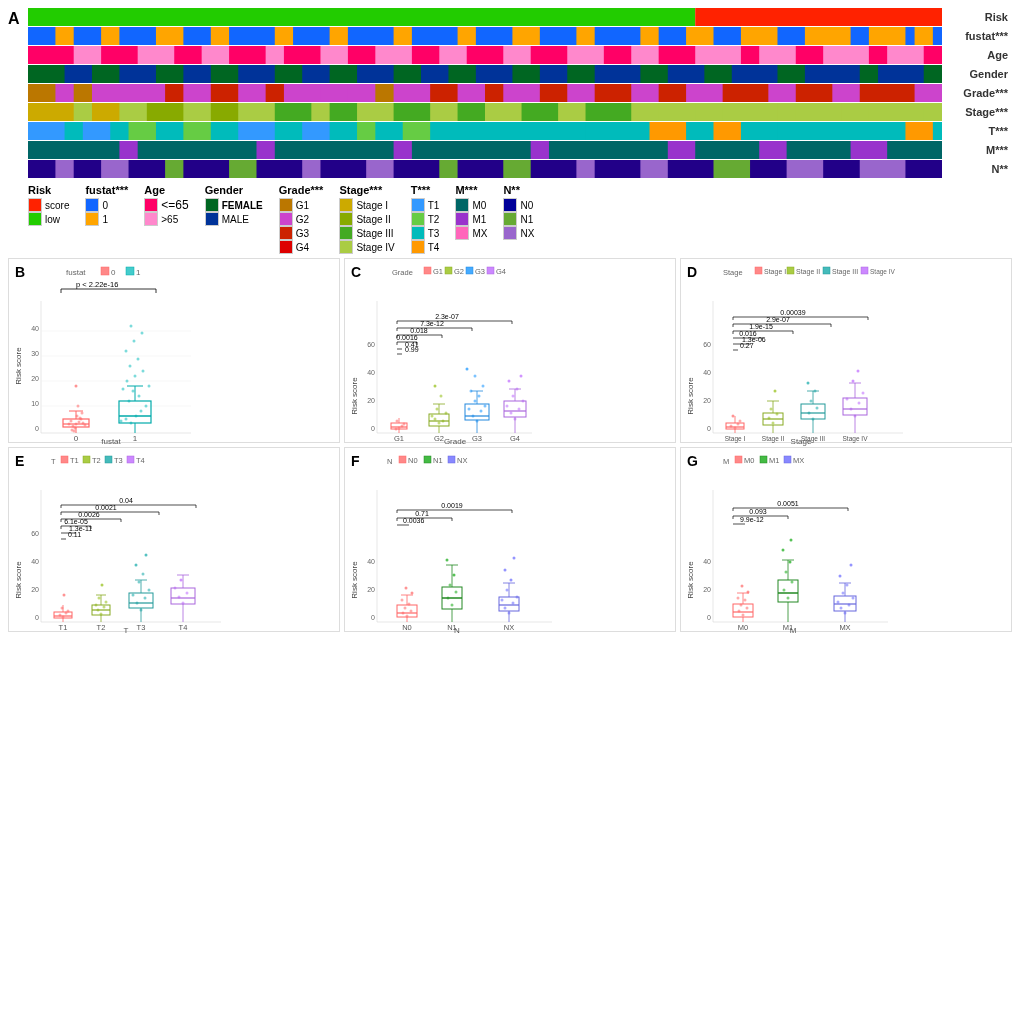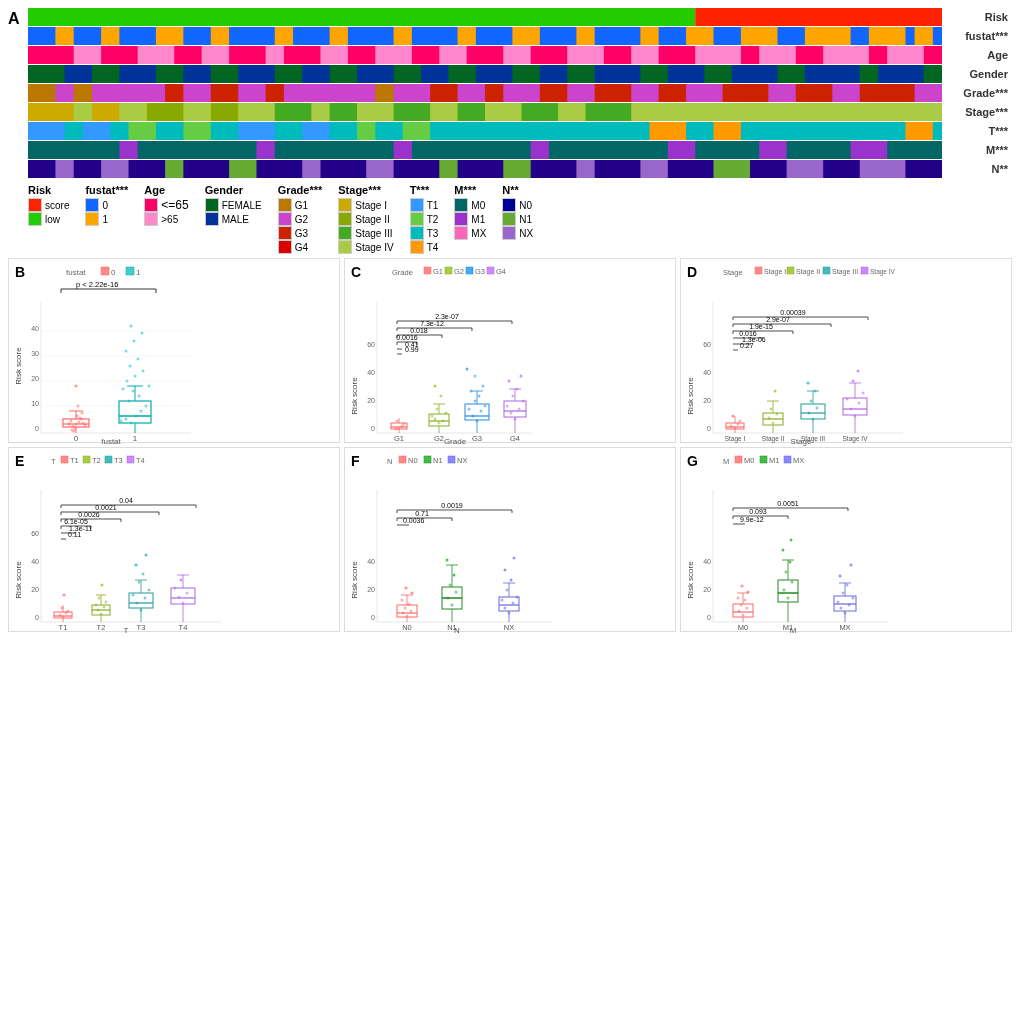--- a/index.html
+++ b/index.html
@@ -266,21 +266,21 @@
         <div class="legend-item">
           <div class="legend-color" style="background:#FF88CC;"></div>
           <span style="font-size:10px;">&gt;65</span>
         </div>
       </div>
 
       <div class="legend-group">
         <div class="legend-title" style="font-size:11px;font-weight:bold;">Gender</div>
         <div class="legend-item">
           <div class="legend-color" style="background:#006622;"></div>
-          <span style="font-size:10px;">FEMALE</span>
+          <span style="font-size:10px;font-weight:bold;">FEMALE</span>
         </div>
         <div class="legend-item">
           <div class="legend-color" style="background:#003399;"></div>
           <span style="font-size:10px;">MALE</span>
         </div>
       </div>
 
       <div class="legend-group">
         <div class="legend-title" style="font-size:11px;font-weight:bold;">Grade***</div>
         <div class="legend-item">

